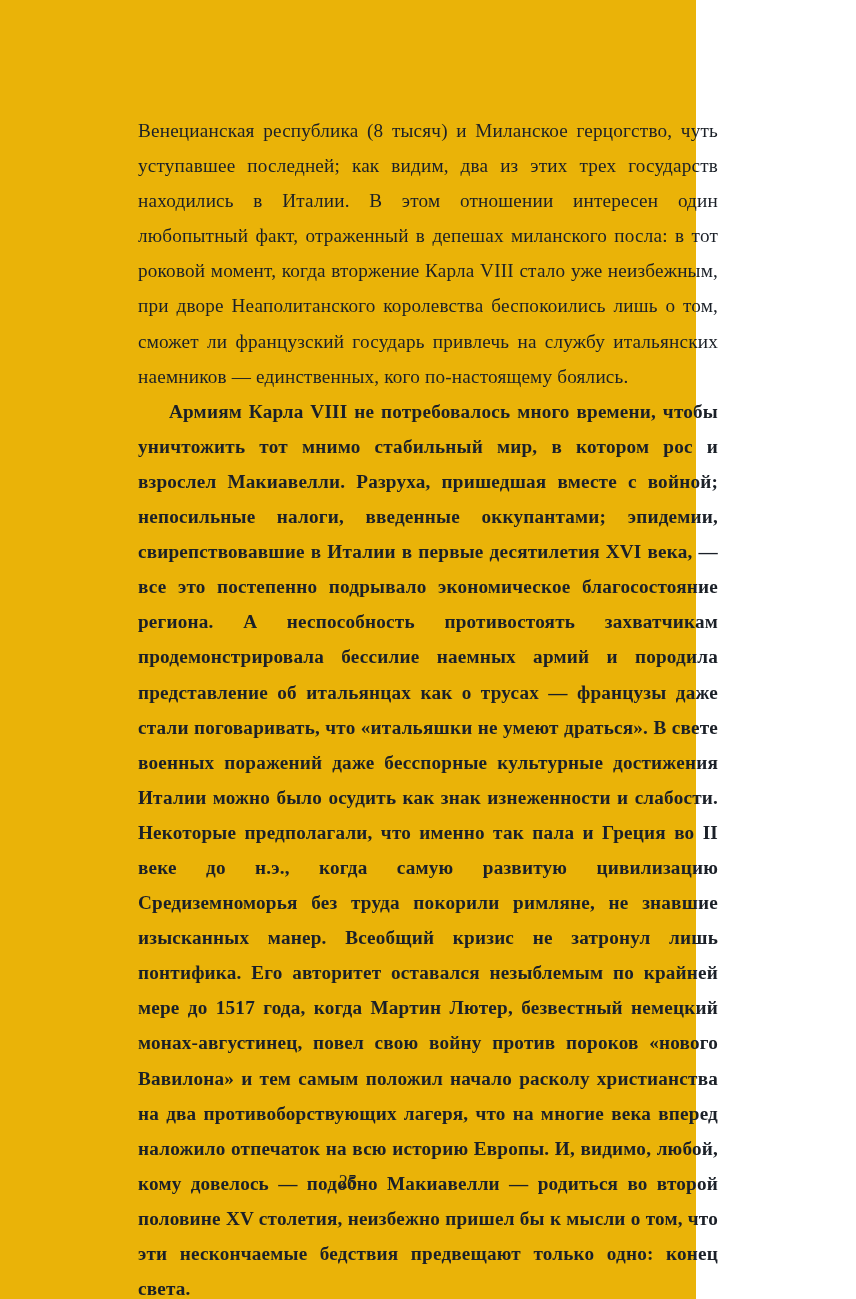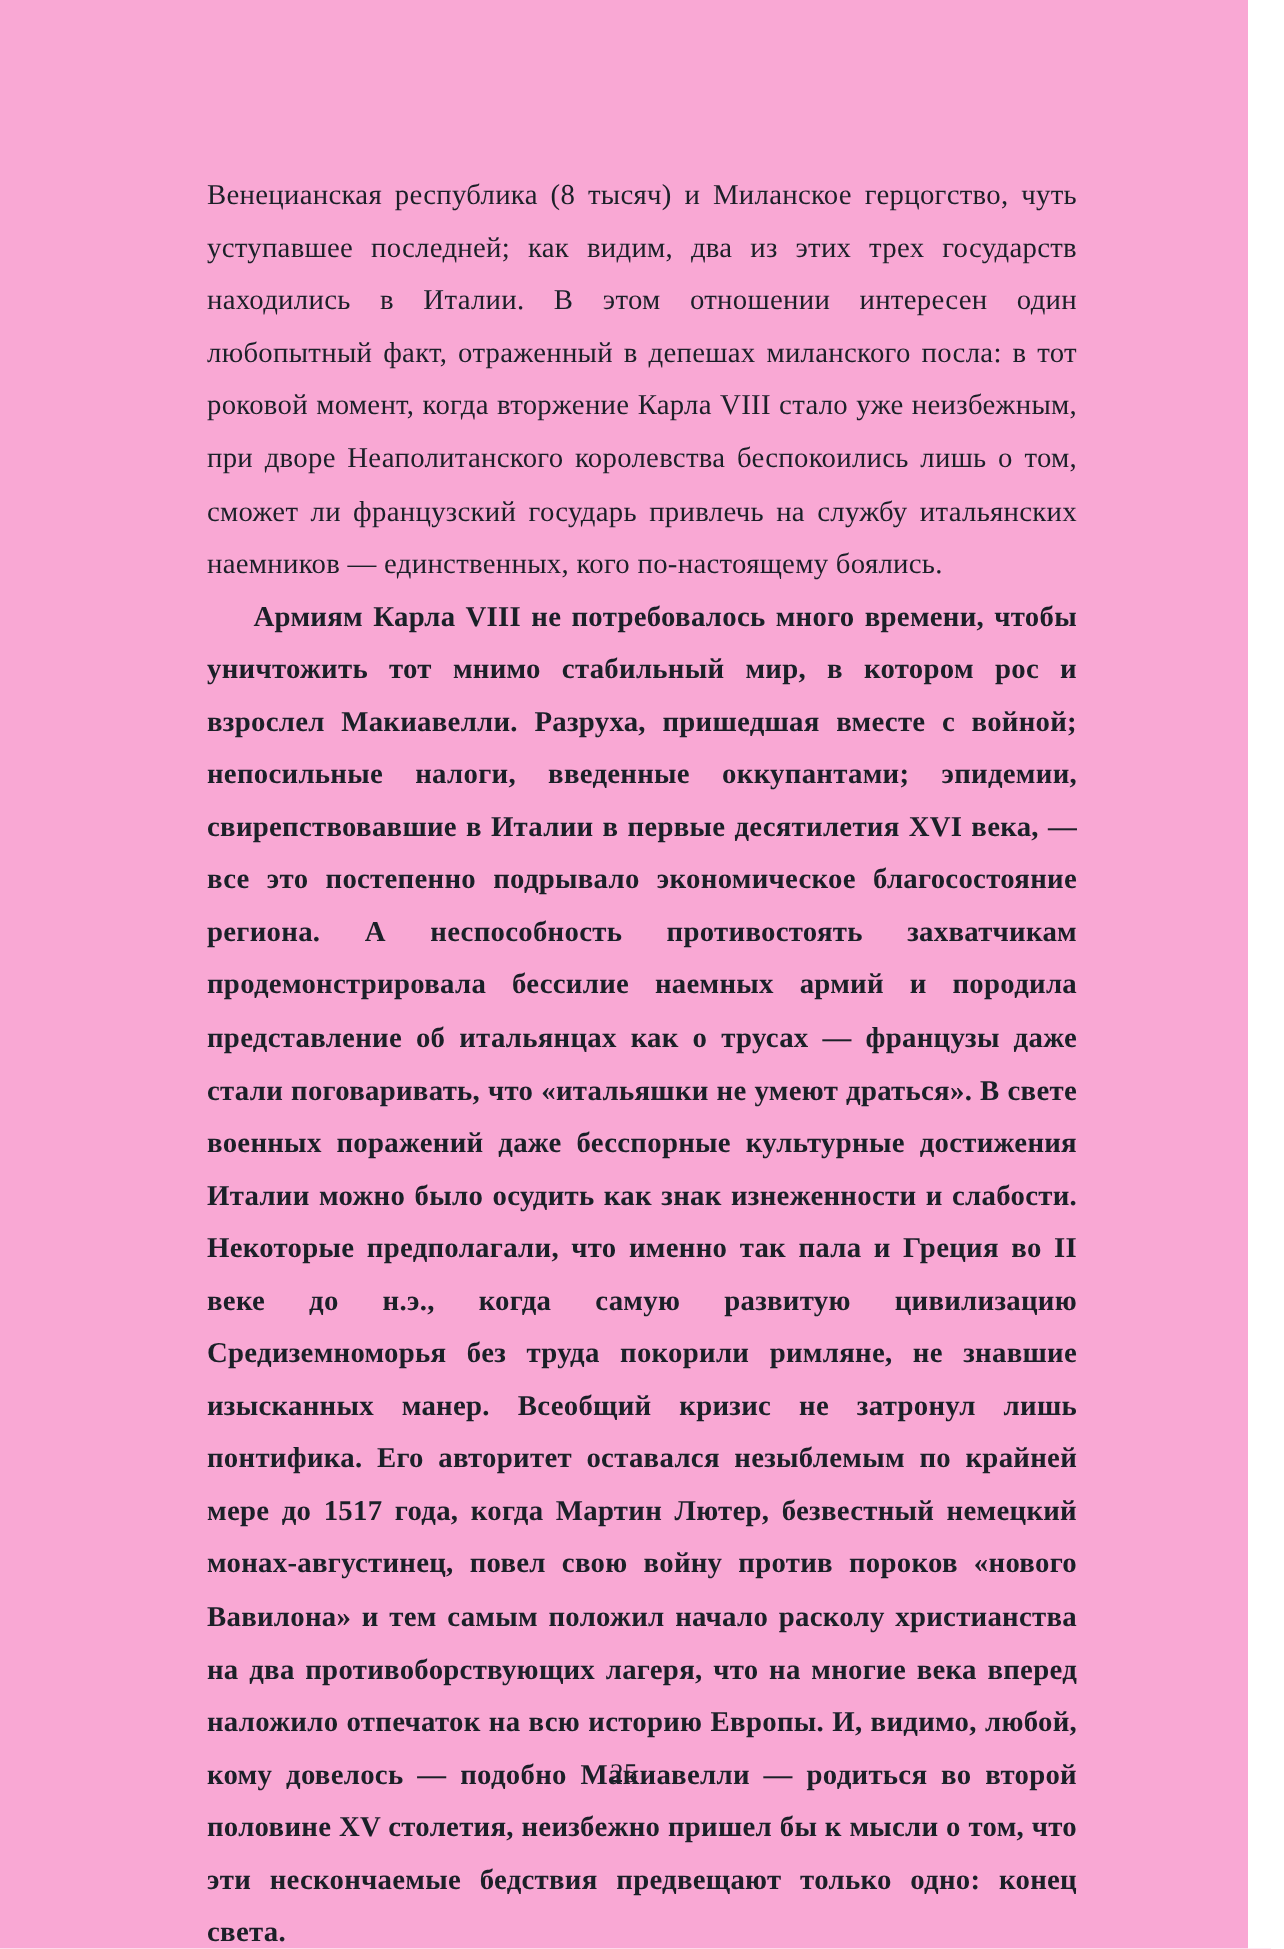--- a/index.html
+++ b/index.html
@@ -12,23 +12,23 @@
     height: 1299px;
     position: relative;
     font-family: "Liberation Serif", serif;
     color: #1a1f28;
     overflow: hidden;
   }
   .page {
     position: absolute;
     left: 0;
     top: 0;
-    width: 832px;
+    width: 696px;
     height: 1299px;
-    background: #f9a8d4;
+    background: #eab308;
   }
   .text-block {
     position: absolute;
     left: 138px;
     top: 113px;
     width: 580px;
   }
   p.para {
     margin: 0;
     font-size: 19.2px;

